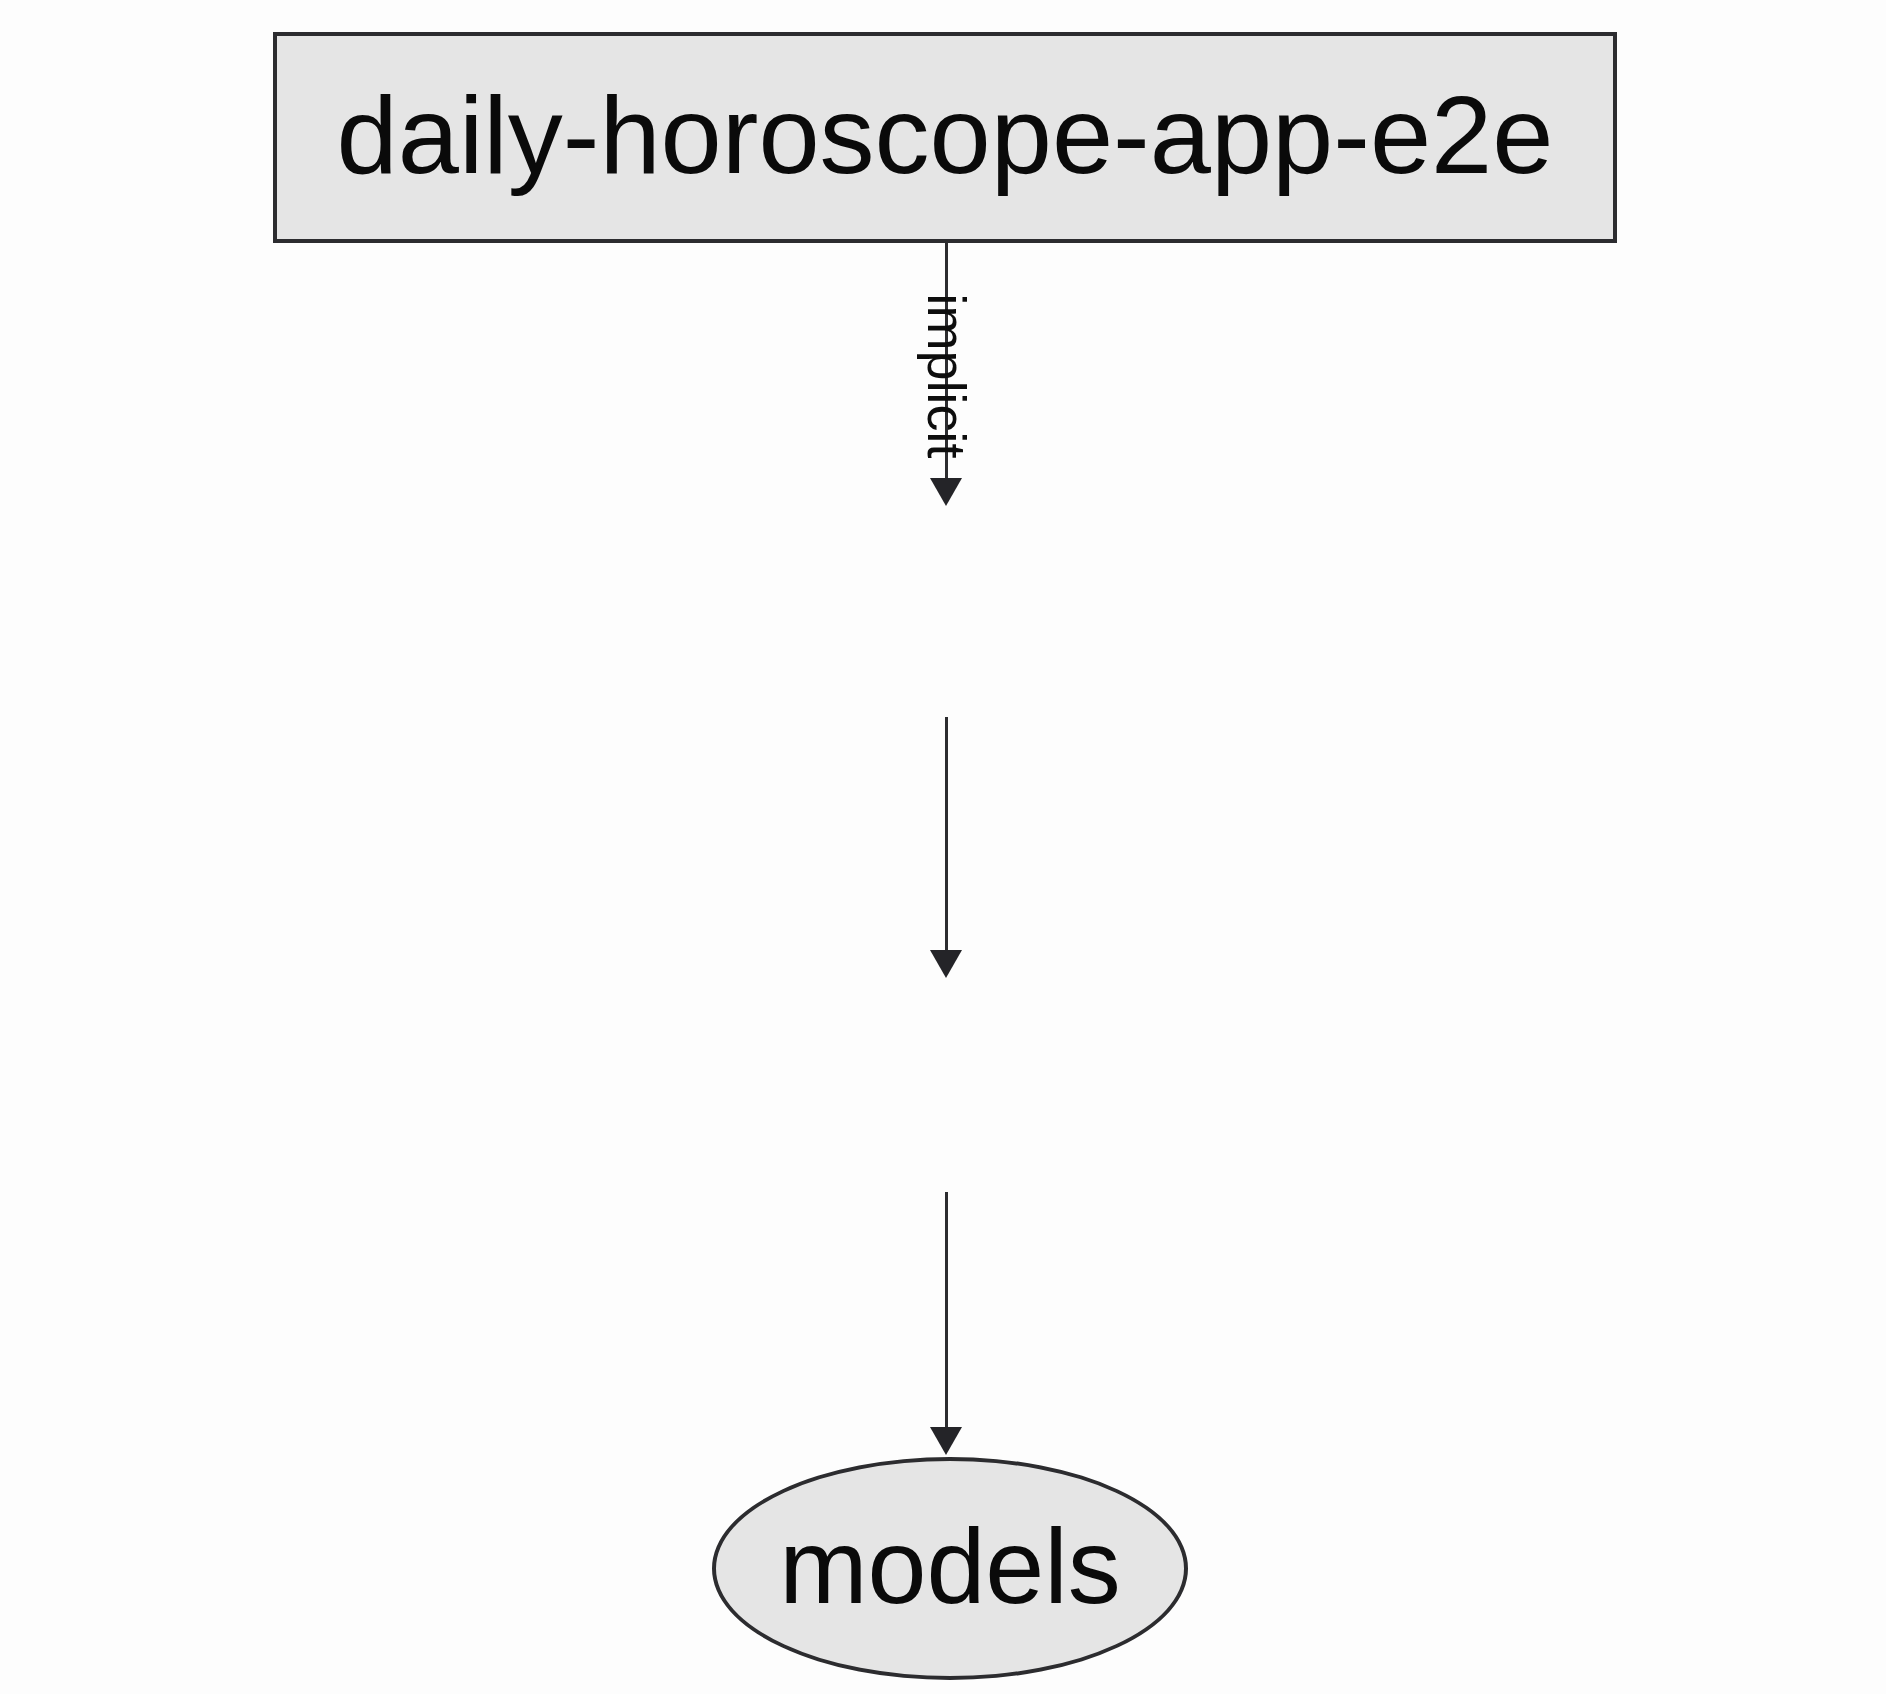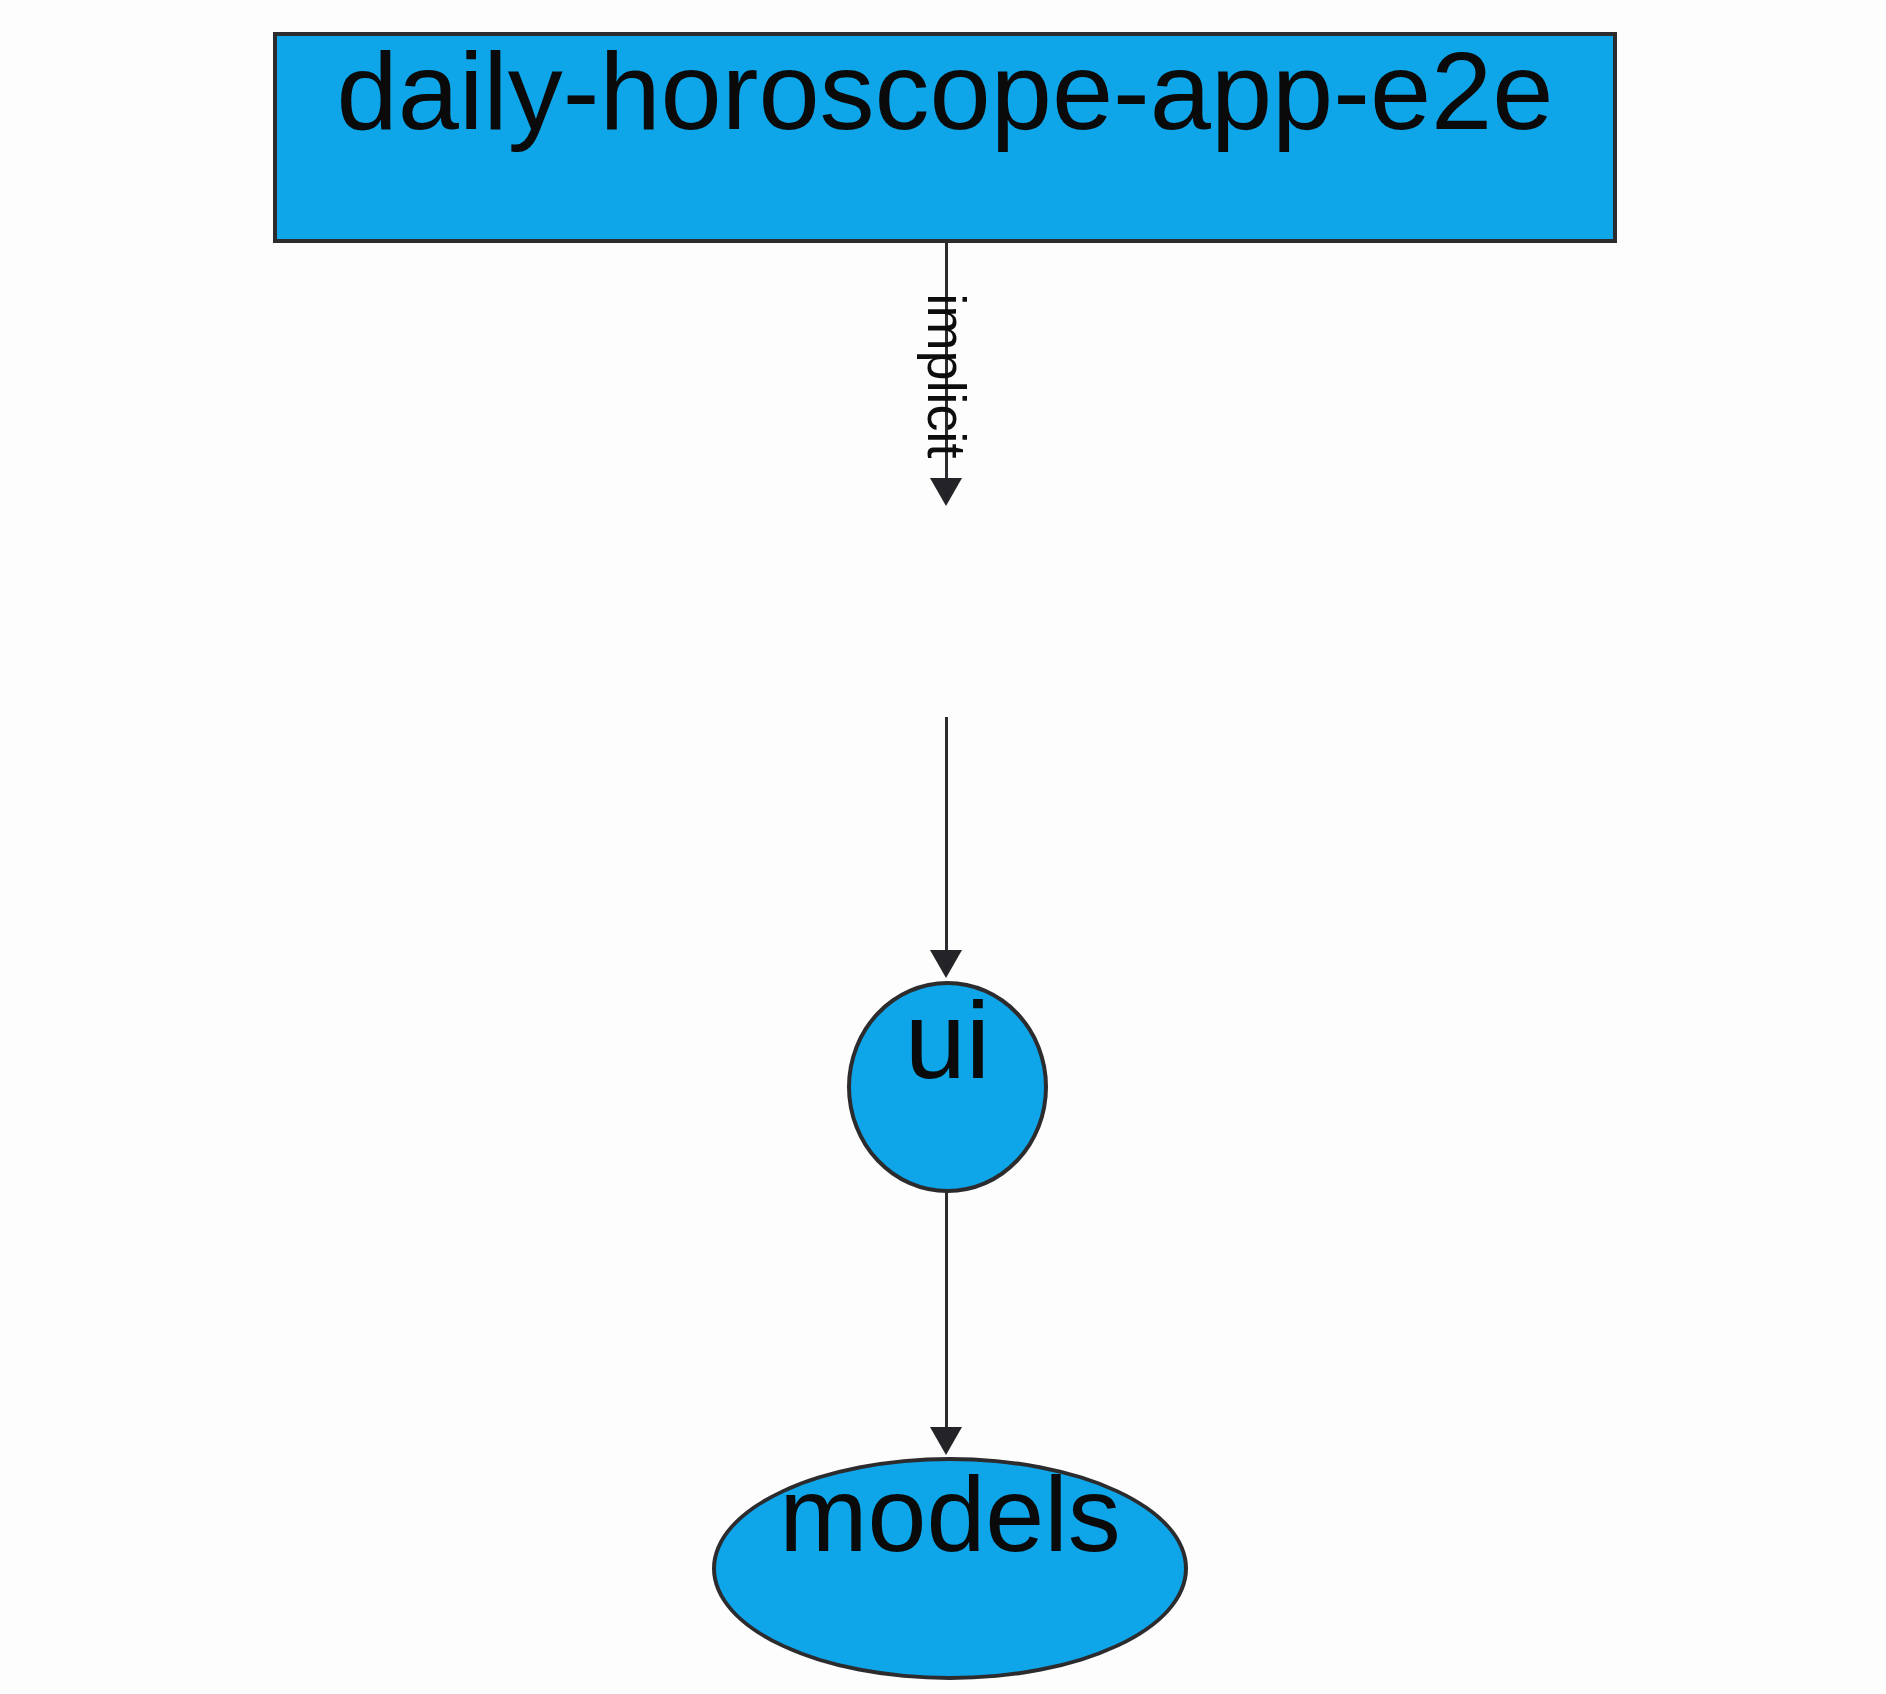--- a/index.html
+++ b/index.html
@@ -14,23 +14,23 @@
     overflow: hidden;
   }
   .canvas {
     position: relative;
     width: 1886px;
     height: 1694px;
   }
   .node {
     position: absolute;
     display: flex;
-    align-items: flex-start;
+    align-items: center;
     justify-content: center;
-    background: #0ea5e9;
+    background: #e5e5e5;
     border: 4px solid #2c2c2f;
     box-sizing: border-box;
     color: #0a0a0a;
     font-size: 110px;
     line-height: 1;
     white-space: nowrap;
   }
   .node-label {
     display: block;
     padding-bottom: 6px;
@@ -102,23 +102,20 @@
   </div>
 
   <div class="edge-line" id="edge1-line"></div>
   <div class="arrowhead" id="edge1-head"></div>
   <div class="edge-label">implicit</div>
 
 
   <div class="edge-line" id="edge2-line"></div>
   <div class="arrowhead" id="edge2-head"></div>
 
-  <div class="node" id="node-ui">
-    <span class="node-label">ui</span>
-  </div>
 
   <div class="edge-line" id="edge3-line"></div>
   <div class="arrowhead" id="edge3-head"></div>
 
   <div class="node" id="node-models">
     <span class="node-label">models</span>
   </div>
 
 </div>
 

